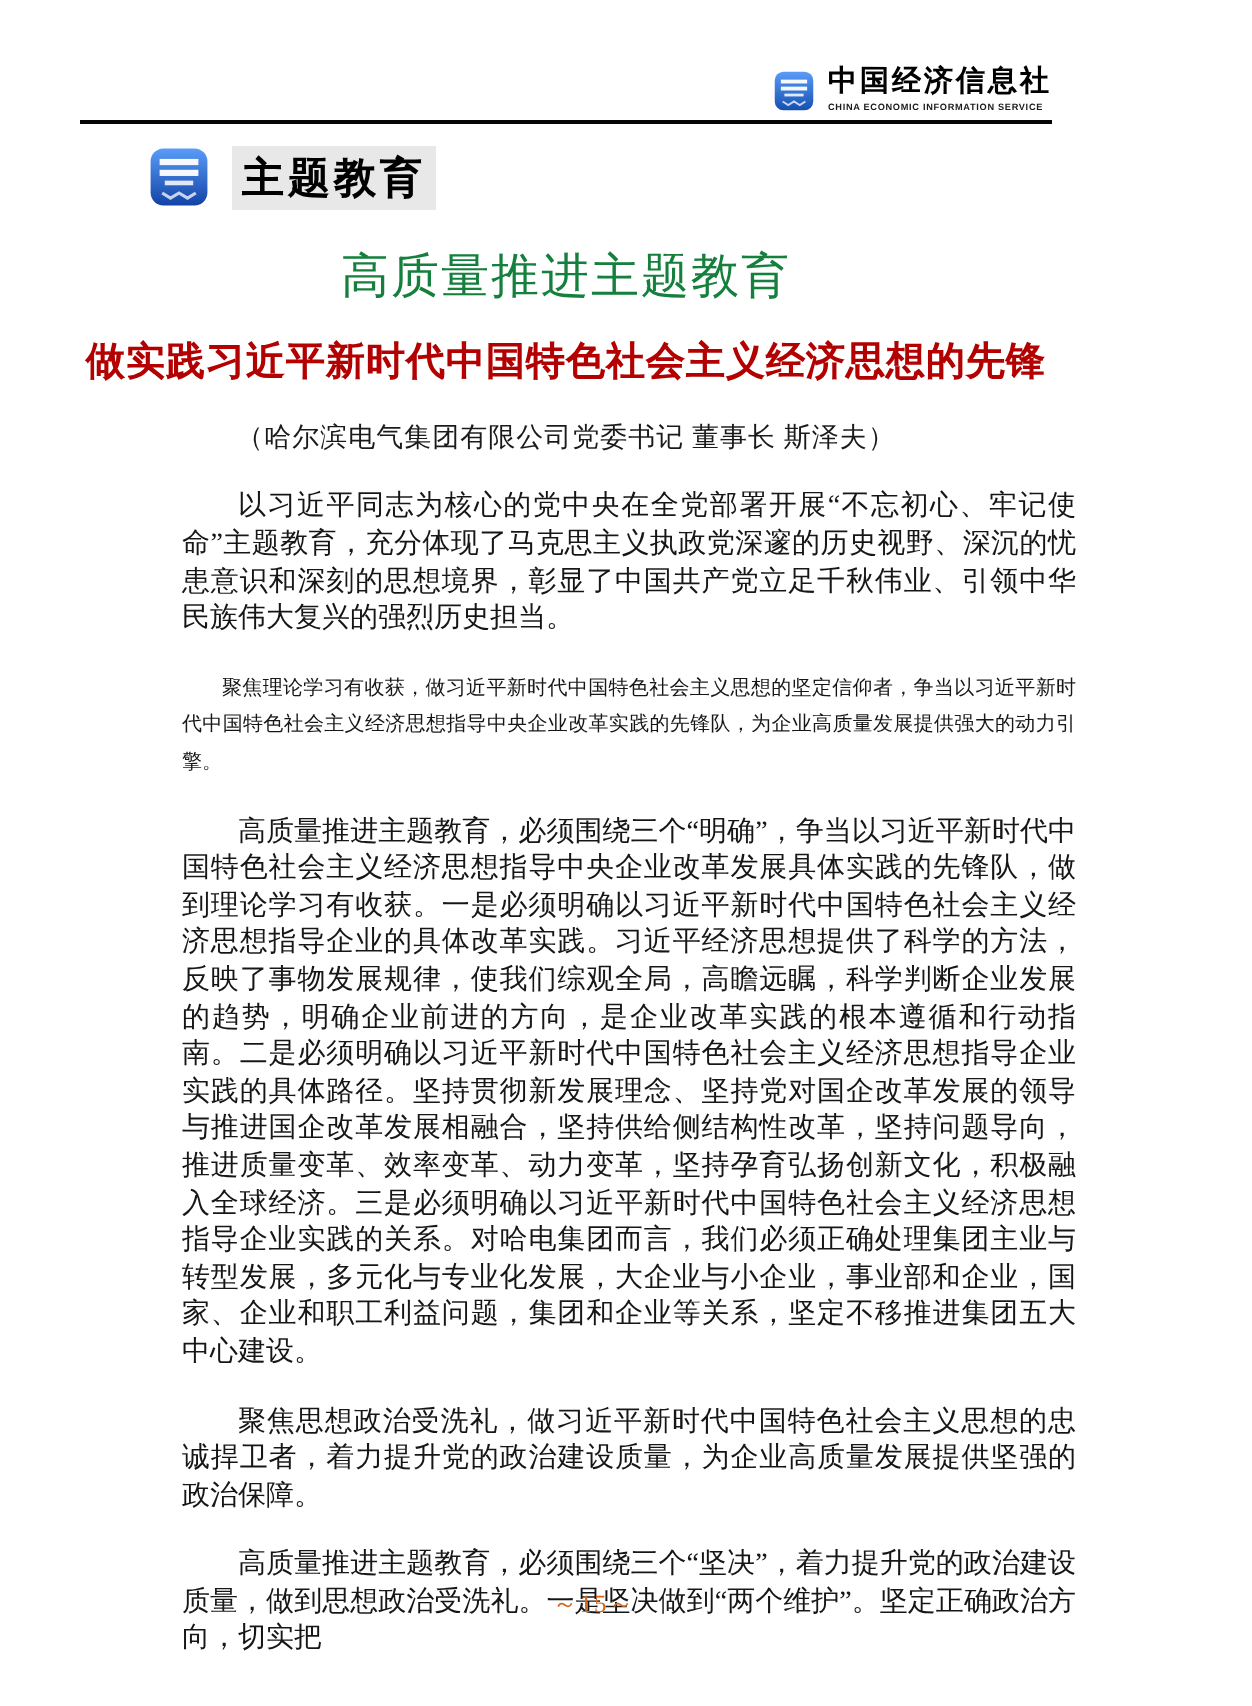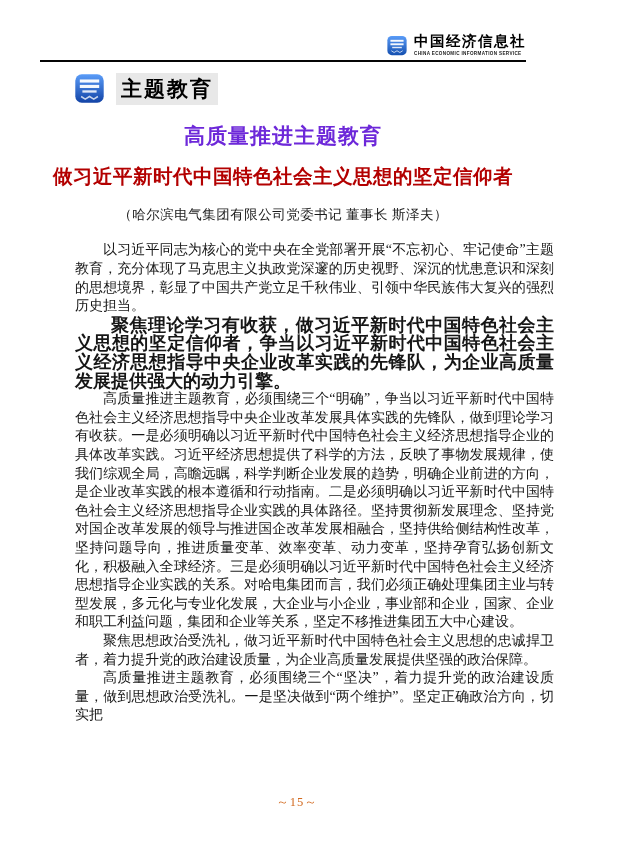--- a/index.html
+++ b/index.html
@@ -27,41 +27,41 @@
   .badge-icon{width:31px;height:31px;flex:0 0 auto;}
   .badge-label{
     font-family:"Liberation Sans","DejaVu Sans",sans-serif;
     font-weight:bold;font-size:21px;color:#000;
     background:var(--badge-bg,#e8e8e8);padding:2px 5px;letter-spacing:2px;
   }
   
   .article-title{
     text-align:center;margin-top:17px;
     font-family:"Liberation Sans","DejaVu Sans",sans-serif;
-    font-weight:bold;font-size:21px;color:#6d28d9;letter-spacing:1px;
+    font-weight:normal;font-size:24px;color:#15803d;letter-spacing:1px;
   }
   .article-subtitle{
     text-align:center;margin-top:13px;
     font-family:"Liberation Sans","DejaVu Sans",sans-serif;
     font-weight:bold;font-size:19.5px;letter-spacing:.5px;
     color:var(--subtitle-red,#b30000);
   }
   .article-byline{
     text-align:center;margin-top:16px;font-size:13.5px;color:#1a1a1a;letter-spacing:.5px;
   }
   
   .article-body{
     width:479px;margin:17px auto 0 75px;
     font-size:14px;line-height:18.6px;text-align:justify;color:#161616;
   }
-  .article-body p{margin:0;text-indent:2em;}
+  .article-body p{margin:16px;text-indent:2em;}
   .article-body p.bold{
-    font-weight:bold;
+    font-weight:normal;
     font-family:"Liberation Sans","DejaVu Sans",sans-serif;
-    font-size:18px;
+    font-size:10px;
   }
   
   .page-footer{
     position:absolute;left:0;right:0;bottom:42px;text-align:center;
     font-size:12.5px;letter-spacing:1px;
     color:var(--page-number-orange,#d2691e);
     margin-left:28px;
   }
 </style>
 </head>
@@ -103,21 +103,21 @@
       <rect x="1" y="1" width="22" height="22" rx="5" fill="url(#lg2)"></rect>
       <rect x="4.5" y="5" width="15" height="2.4" fill="#ffffff" opacity=".95"></rect>
       <rect x="4.5" y="9.2" width="15" height="2.4" fill="#ffffff" opacity=".95"></rect>
       <rect x="6.5" y="13.4" width="11" height="1.8" fill="#ffffff" opacity=".85"></rect>
       <path d="M5.5 18.2 l3.2 2 3.3-2 3.3 2 3.2-2" stroke="#ffffff" stroke-width="1.2" fill="none" opacity=".75"></path>
     </svg>
     <span class="badge-label">主题教育</span>
   </div>
 
   <div class="article-title">高质量推进主题教育</div>
-  <div class="article-subtitle">做习近平新时代中国特色社会主义思想的坚定信仰者</div>
+  <div class="article-subtitle">做实践习近平新时代中国特色社会主义经济思想的先锋</div>
   <div class="article-byline">（哈尔滨电气集团有限公司党委书记 董事长 斯泽夫）</div>
 
   <div class="article-body">
       <p class="">以习近平同志为核心的党中央在全党部署开展“不忘初心、牢记使命”主题教育，充分体现了马克思主义执政党深邃的历史视野、深沉的忧患意识和深刻的思想境界，彰显了中国共产党立足千秋伟业、引领中华民族伟大复兴的强烈历史担当。</p>
       <p class="bold">聚焦理论学习有收获，做习近平新时代中国特色社会主义思想的坚定信仰者，争当以习近平新时代中国特色社会主义经济思想指导中央企业改革实践的先锋队，为企业高质量发展提供强大的动力引擎。</p>
       <p class="">高质量推进主题教育，必须围绕三个“明确”，争当以习近平新时代中国特色社会主义经济思想指导中央企业改革发展具体实践的先锋队，做到理论学习有收获。一是必须明确以习近平新时代中国特色社会主义经济思想指导企业的具体改革实践。习近平经济思想提供了科学的方法，反映了事物发展规律，使我们综观全局，高瞻远瞩，科学判断企业发展的趋势，明确企业前进的方向，是企业改革实践的根本遵循和行动指南。二是必须明确以习近平新时代中国特色社会主义经济思想指导企业实践的具体路径。坚持贯彻新发展理念、坚持党对国企改革发展的领导与推进国企改革发展相融合，坚持供给侧结构性改革，坚持问题导向，推进质量变革、效率变革、动力变革，坚持孕育弘扬创新文化，积极融入全球经济。三是必须明确以习近平新时代中国特色社会主义经济思想指导企业实践的关系。对哈电集团而言，我们必须正确处理集团主业与转型发展，多元化与专业化发展，大企业与小企业，事业部和企业，国家、企业和职工利益问题，集团和企业等关系，坚定不移推进集团五大中心建设。</p>
       <p class="">聚焦思想政治受洗礼，做习近平新时代中国特色社会主义思想的忠诚捍卫者，着力提升党的政治建设质量，为企业高质量发展提供坚强的政治保障。</p>
       <p class="">高质量推进主题教育，必须围绕三个“坚决”，着力提升党的政治建设质量，做到思想政治受洗礼。一是坚决做到“两个维护”。坚定正确政治方向，切实把</p>
     </div>
 

